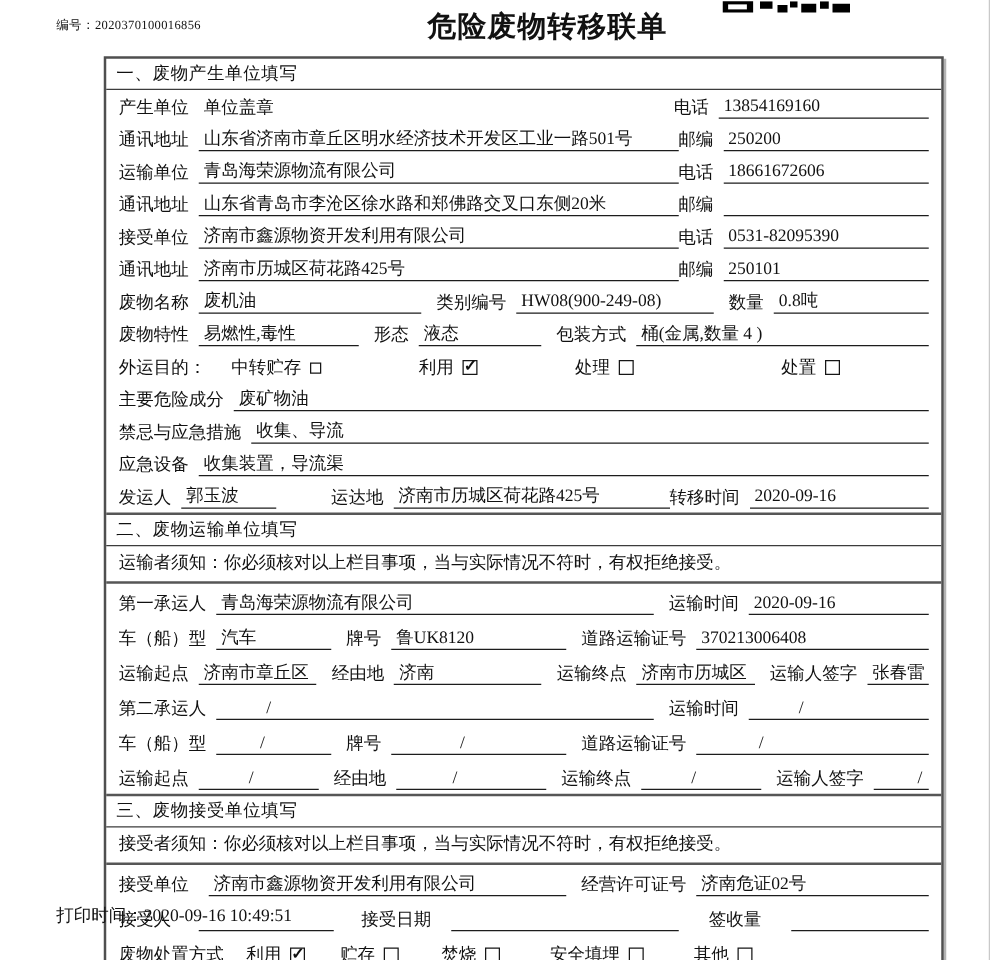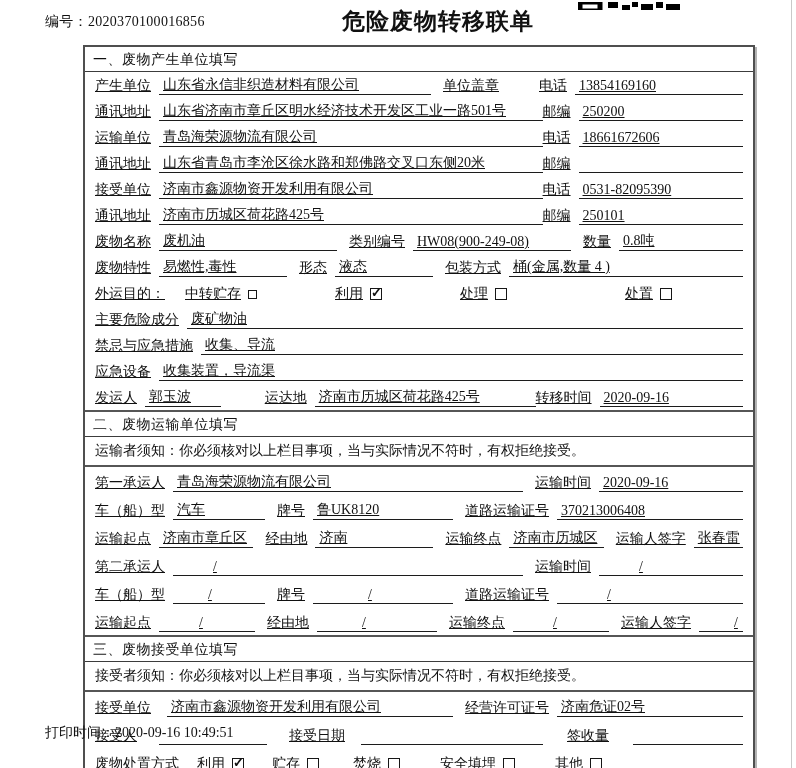--- a/index.html
+++ b/index.html
@@ -4,37 +4,37 @@
 <style>
   html,body{margin:0;padding:0;}
   body{
     width:796px;height:768px;background:#ffffff;position:relative;
     font-family:"Liberation Serif","DejaVu Serif",serif;
     color:#111;font-size:14px;overflow:hidden;
   }
   .page-edge{position:absolute;right:4px;top:0;width:1px;height:768px;background:#c9c9c9;}
   
   .hdr{position:relative;height:45px;}
-  .serial{position:absolute;left:45px;top:13px;font-size:14px;letter-spacing:.3px;}
+  .serial{position:absolute;left:45px;top:13px;font-size:10px;letter-spacing:.3px;}
   .title{position:absolute;left:0;width:796px;top:6px;text-align:center;
          font-size:23px;font-weight:bold;letter-spacing:1px;transform:translateX(40px);}
   .qr{position:absolute;left:578px;top:0;width:104px;height:10px;overflow:hidden;}
   
   .form{
     position:absolute;left:83px;top:45px;width:668px;
     border:2px solid #4f4f4f;box-shadow:2px 2px 0 #b3b3b3;background:#fff;
   }
   .sec{border-top:2px solid #565656;}
   .sec:first-child{border-top:none;}
   .sec-title{
     height:23px;line-height:23px;padding:1px 6px 0 8px;font-weight:normal;
     font-size:14px;border-bottom:1.5px solid #3c3c3c;letter-spacing:.5px;
   }
   .notice{height:26px;line-height:26px;padding:1px 8px 1px 10px;border-bottom:2px solid #565656;}
-  .row{display:flex;align-items:flex-end;padding:0 10px 3px 10px;text-decoration:underline;}
+  .row{display:flex;align-items:flex-end;padding:0 10px 3px 10px;}
   .s1 .row{height:23px;}
   .s2 .row,.s3 .row{height:25px;}
   .lbl{white-space:nowrap;flex:none;}
   .u{border-bottom:1px solid #1c1c1c;padding:0 4px;white-space:nowrap;
      overflow:hidden;min-height:16px;margin-left:8px;box-sizing:border-box;}
   .fill{flex:1 1 auto;}
   .ml{margin-left:12px;}
   .mla{margin-left:auto;}
   
   .opt{display:flex;align-items:center;flex:none;}
@@ -68,21 +68,20 @@
   </div>
 </div>
 
 <div class="form">
 
   <div class="sec s1">
     <div class="sec-title">一、废物产生单位填写</div>
 
     <div class="row">
       <span class="lbl">产生单位</span>
-      <span class="u" style="width:272px">山东省永信非织造材料有限公司</span>
       <span class="lbl ml">单位盖章</span>
       <span class="lbl mla">电话</span>
       <span class="u" style="width:168px">13854169160</span>
     </div>
 
     <div class="row">
       <span class="lbl">通讯地址</span>
       <span class="u" style="width:392px">山东省济南市章丘区明水经济技术开发区工业一路501号</span>
       <span class="lbl mla">邮编</span>
       <span class="u" style="width:168px">250200</span>

